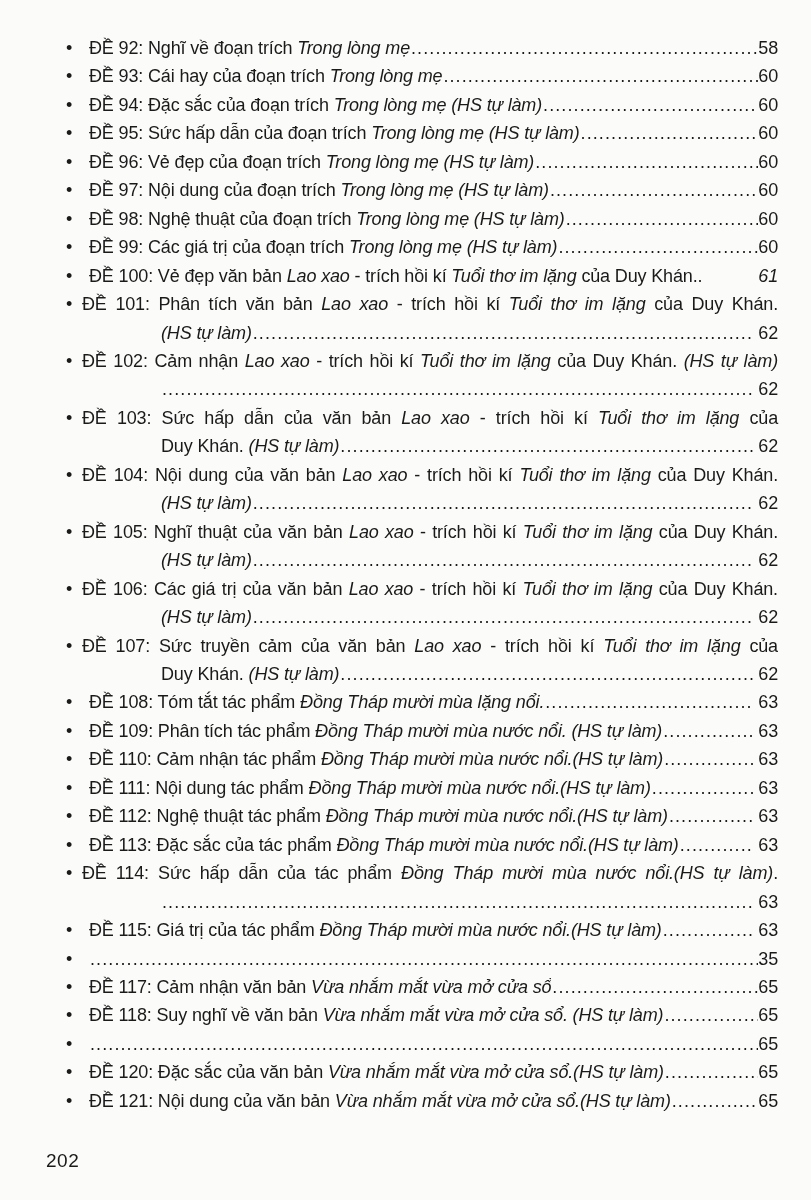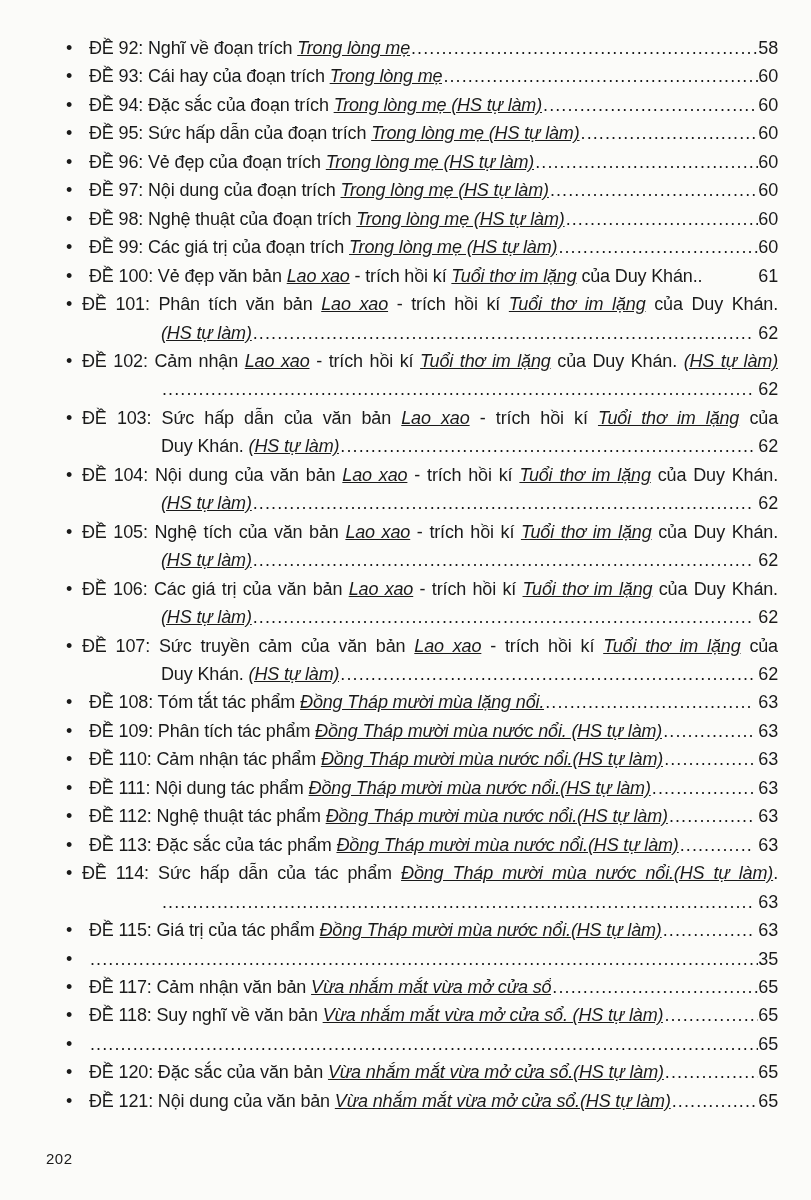--- a/index.html
+++ b/index.html
@@ -40,40 +40,40 @@
   }
   .bullet{
     display:inline-block;
     width:16px;
     margin-right:7px;
     text-align:left;
     flex:0 0 auto;
   }
   .line.justify .bullet{margin-right:0;}
   .text{flex:0 1 auto;min-width:0;overflow:hidden;}
-  .it{font-style:italic;text-decoration:underline;}
+  .it{font-style:italic;}
   .rm{font-style:normal;}
   .leader{
     flex:1 1 0;
     min-width:0;
     overflow:hidden;
     white-space:nowrap;
     letter-spacing:1.1px;
     margin-left:1px;
   }
   .pagenum{
     flex:0 0 auto;
     white-space:pre;
     text-align:right;
   }
-  .pushright{margin-left:auto;}
+  .pushright{margin-left:auto;font-style:italic;}
   .footer{
     position:absolute;
     left:46px;top:1150px;
-    font-size:15px;
+    font-size:19px;
     letter-spacing:0.5px;
   }
 </style>
 </head>
 <body>
 
 <div class="page">
   <div class="toc" id="toc">
       <div class="entry">
         <div class="line flex">
@@ -171,21 +171,21 @@
       </div>
       <div class="entry">
         <div class="line justify"><span class="bullet">•</span><span class="text"><span class="rm">ĐỀ 104: Nội dung của văn bản </span><span class="it">Lao xao</span><span class="rm"> - trích hồi kí </span><span class="it">Tuổi thơ im lặng</span><span class="rm"> của Duy Khán.</span></span></div>
         <div class="line flex indent">
           <span class="text"><span class="it">(HS tự làm)</span></span>
           <span class="leader">............................................................................................................................................................................................................................</span>
           <span class="pagenum"> 62</span>
         </div>
       </div>
       <div class="entry">
-        <div class="line justify"><span class="bullet">•</span><span class="text"><span class="rm">ĐỀ 105: Nghệ tích của văn bản </span><span class="it">Lao xao</span><span class="rm"> - trích hồi kí </span><span class="it">Tuổi thơ im lặng</span><span class="rm"> của Duy Khán.</span></span></div>
+        <div class="line justify"><span class="bullet">•</span><span class="text"><span class="rm">ĐỀ 105: Nghĩ thuật của văn bản </span><span class="it">Lao xao</span><span class="rm"> - trích hồi kí </span><span class="it">Tuổi thơ im lặng</span><span class="rm"> của Duy Khán.</span></span></div>
         <div class="line flex indent">
           <span class="text"><span class="it">(HS tự làm)</span><span class="rm"> </span></span>
           <span class="leader">............................................................................................................................................................................................................................</span>
           <span class="pagenum"> 62</span>
         </div>
       </div>
       <div class="entry">
         <div class="line justify"><span class="bullet">•</span><span class="text"><span class="rm">ĐỀ 106: Các giá trị của văn bản </span><span class="it">Lao xao</span><span class="rm"> - trích hồi kí </span><span class="it">Tuổi thơ im lặng</span><span class="rm"> của Duy Khán.</span></span></div>
         <div class="line flex indent">
           <span class="text"><span class="it">(HS tự làm)</span><span class="rm"> </span></span>

